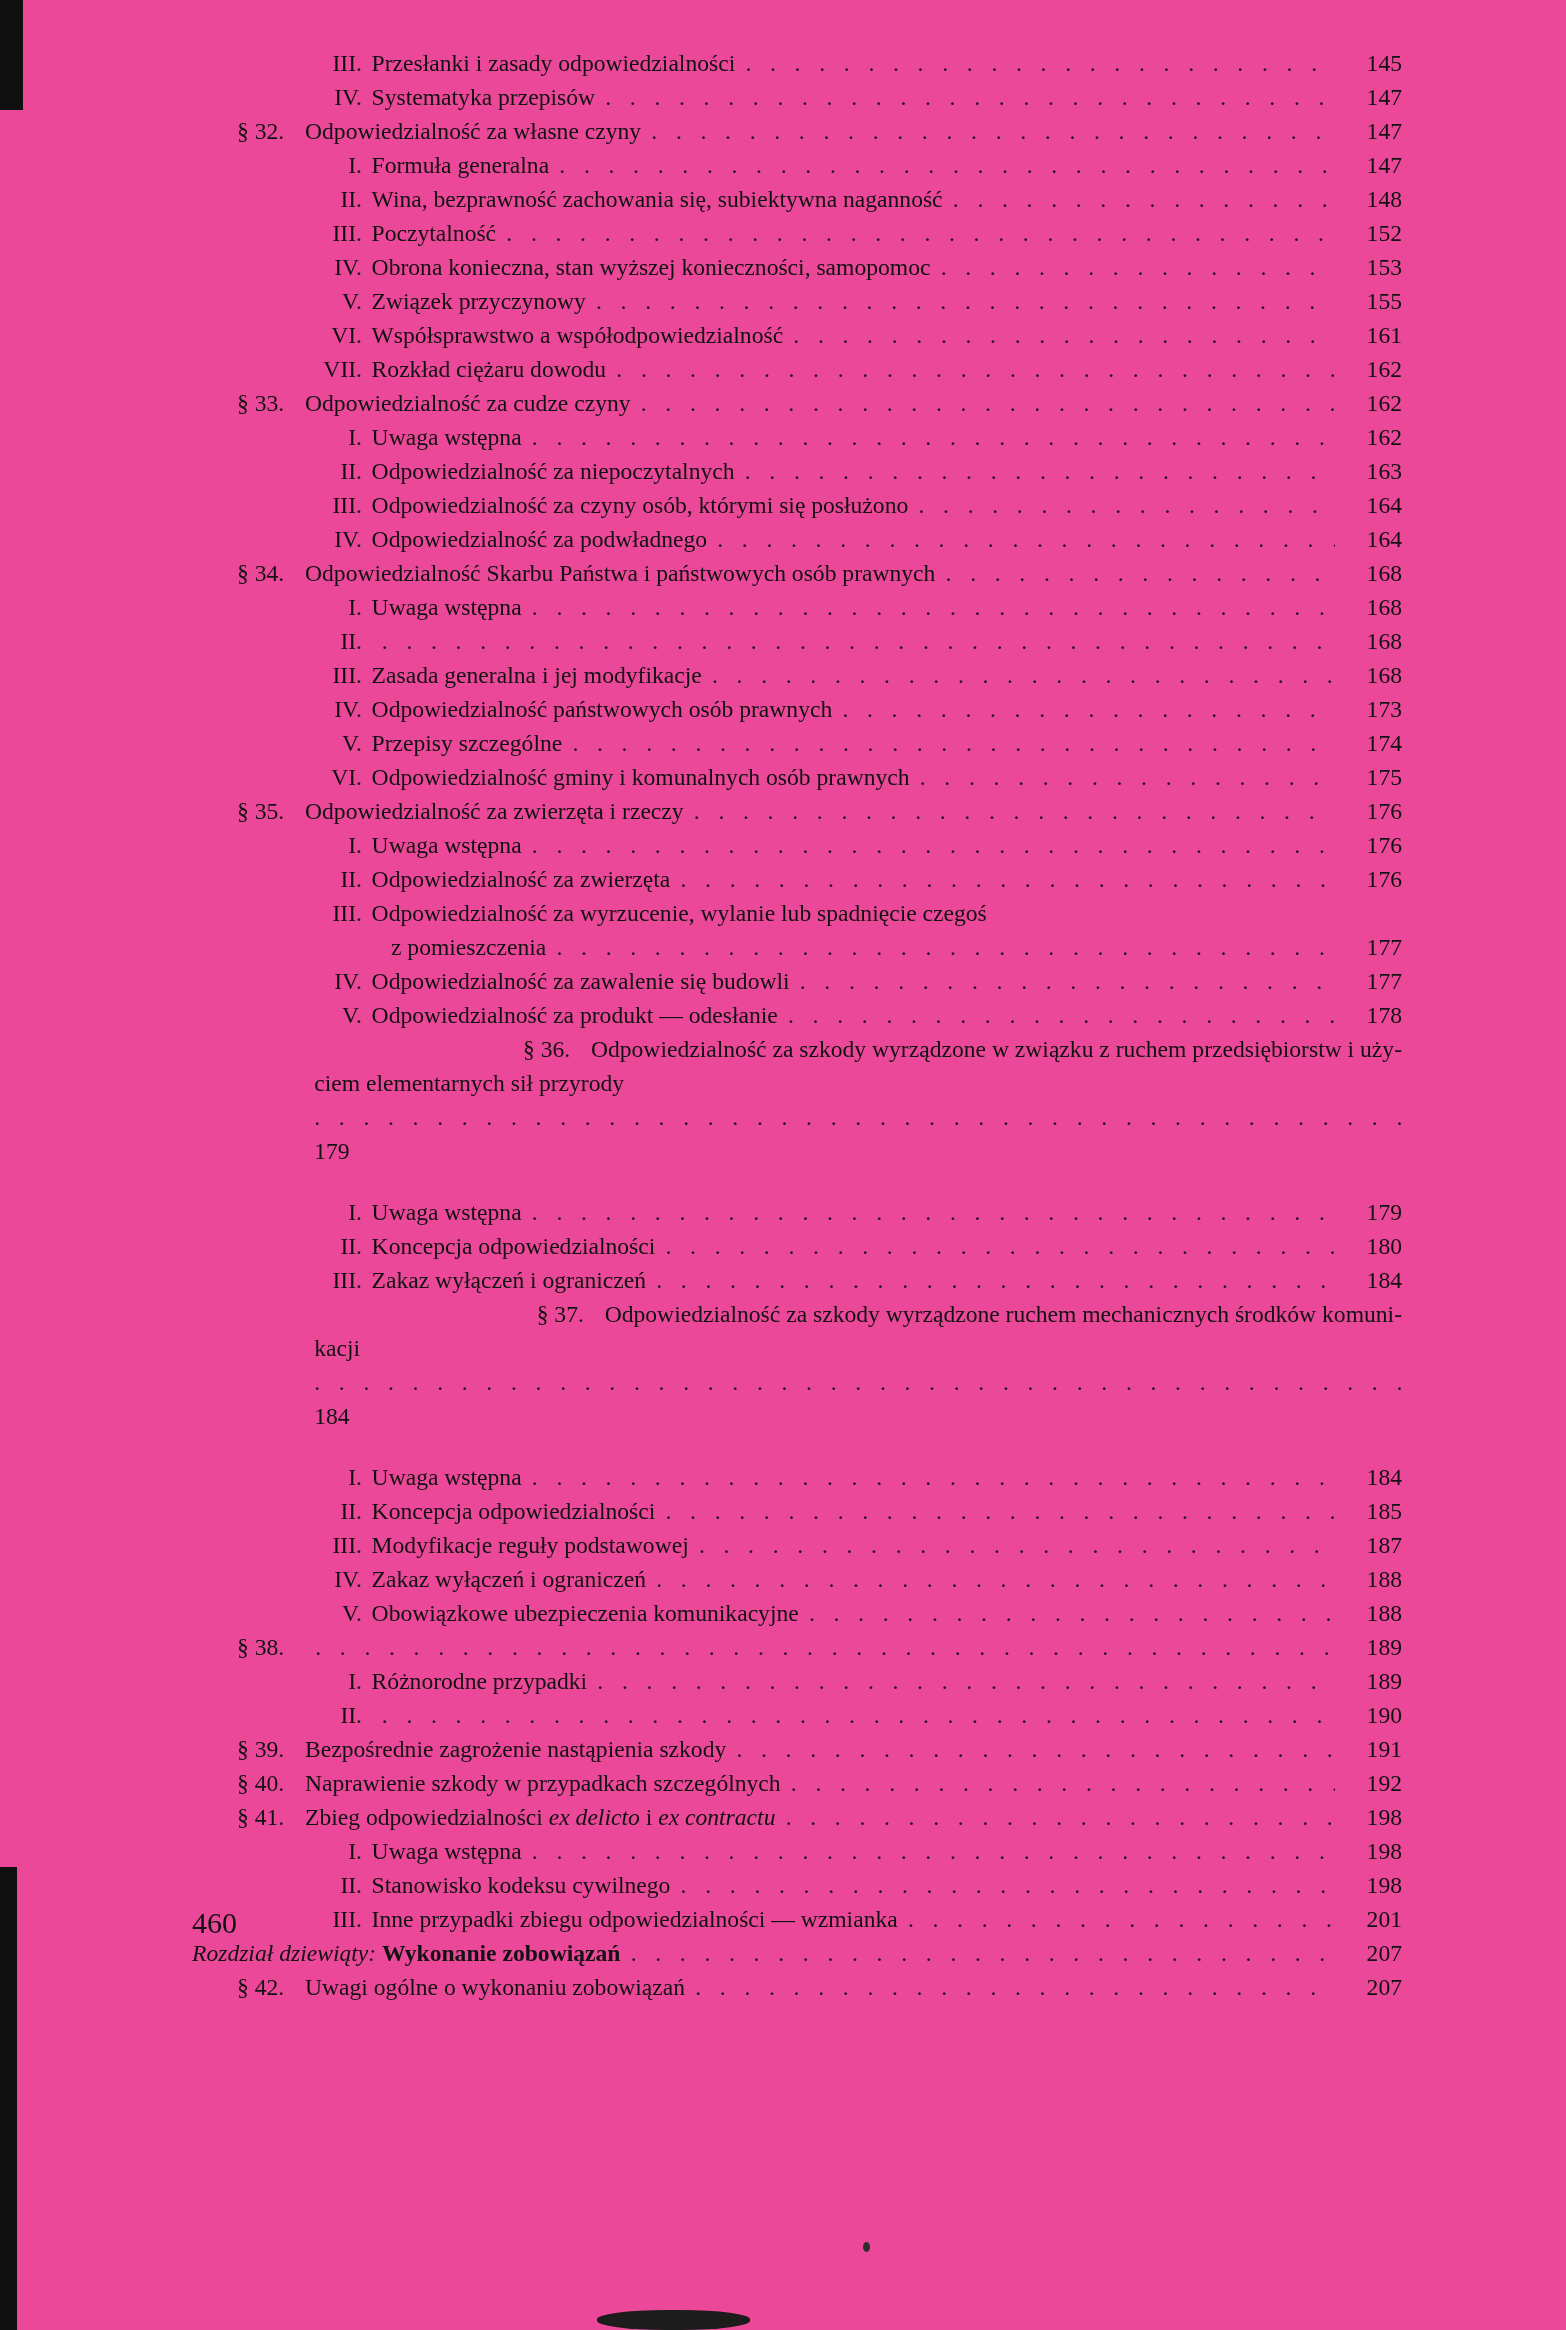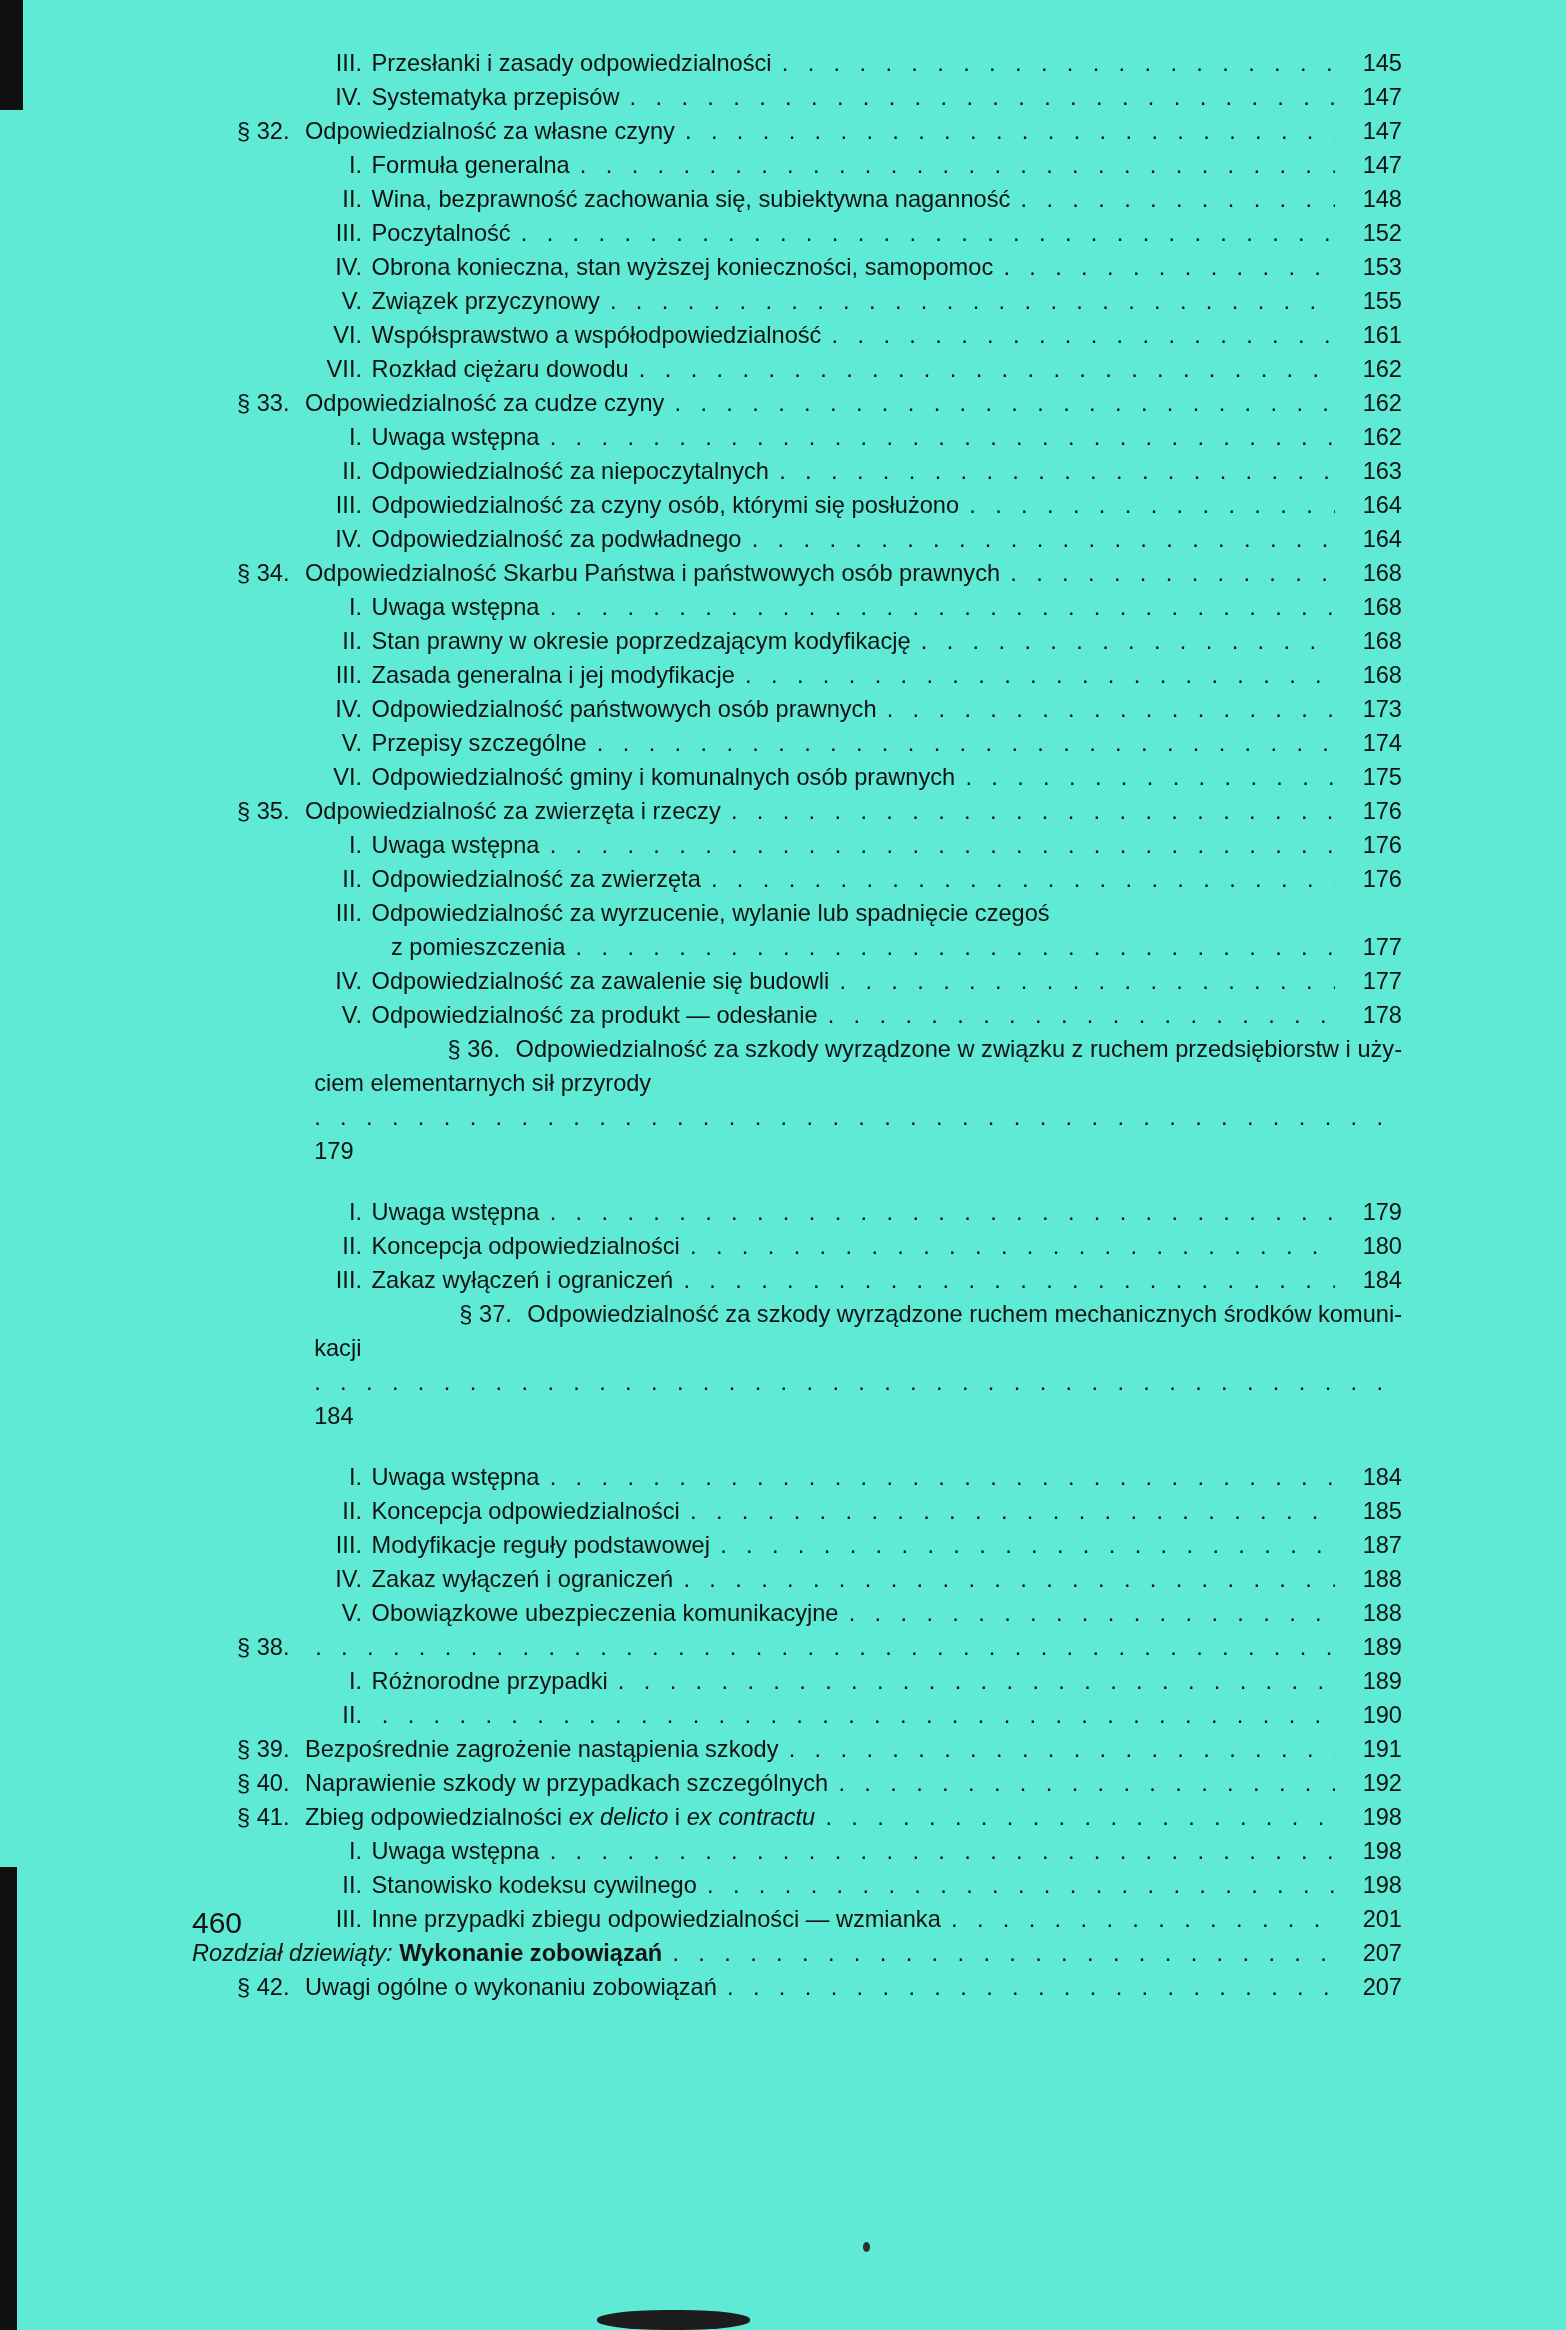--- a/index.html
+++ b/index.html
@@ -4,23 +4,23 @@
 <style>
   html, body {
     margin: 0;
     padding: 0;
     background: #e8e8e6;
   }
   .scan-page {
     position: relative;
     width: 1567px;
     height: 2330px;
-    background: #5eead4;
+    background: #ec4899;
     overflow: hidden;
-    font-family: Liberation Sans, sans-serif;
+    font-family: Liberation Serif, serif;
     color: #121212;
   }
   .toc {
     position: absolute;
     left: 192px;
     right: 165px;
     top: 46px;
     font-size: 23.6px;
     line-height: 34px;
   }
@@ -186,21 +186,20 @@
         <span class="pagenum">168</span>
       </div>
       <div class="row sub">
         <span class="label">I.</span>
         <span class="text"><span>Uwaga wstępna</span></span>
         <span class="dots"></span>
         <span class="pagenum">168</span>
       </div>
       <div class="row sub">
         <span class="label">II.</span>
-        <span class="text"><span>Stan prawny w okresie poprzedzającym kodyfikację</span></span>
         <span class="dots"></span>
         <span class="pagenum">168</span>
       </div>
       <div class="row sub">
         <span class="label">III.</span>
         <span class="text"><span>Zasada generalna i jej modyfikacje</span></span>
         <span class="dots"></span>
         <span class="pagenum">168</span>
       </div>
       <div class="row sub">

